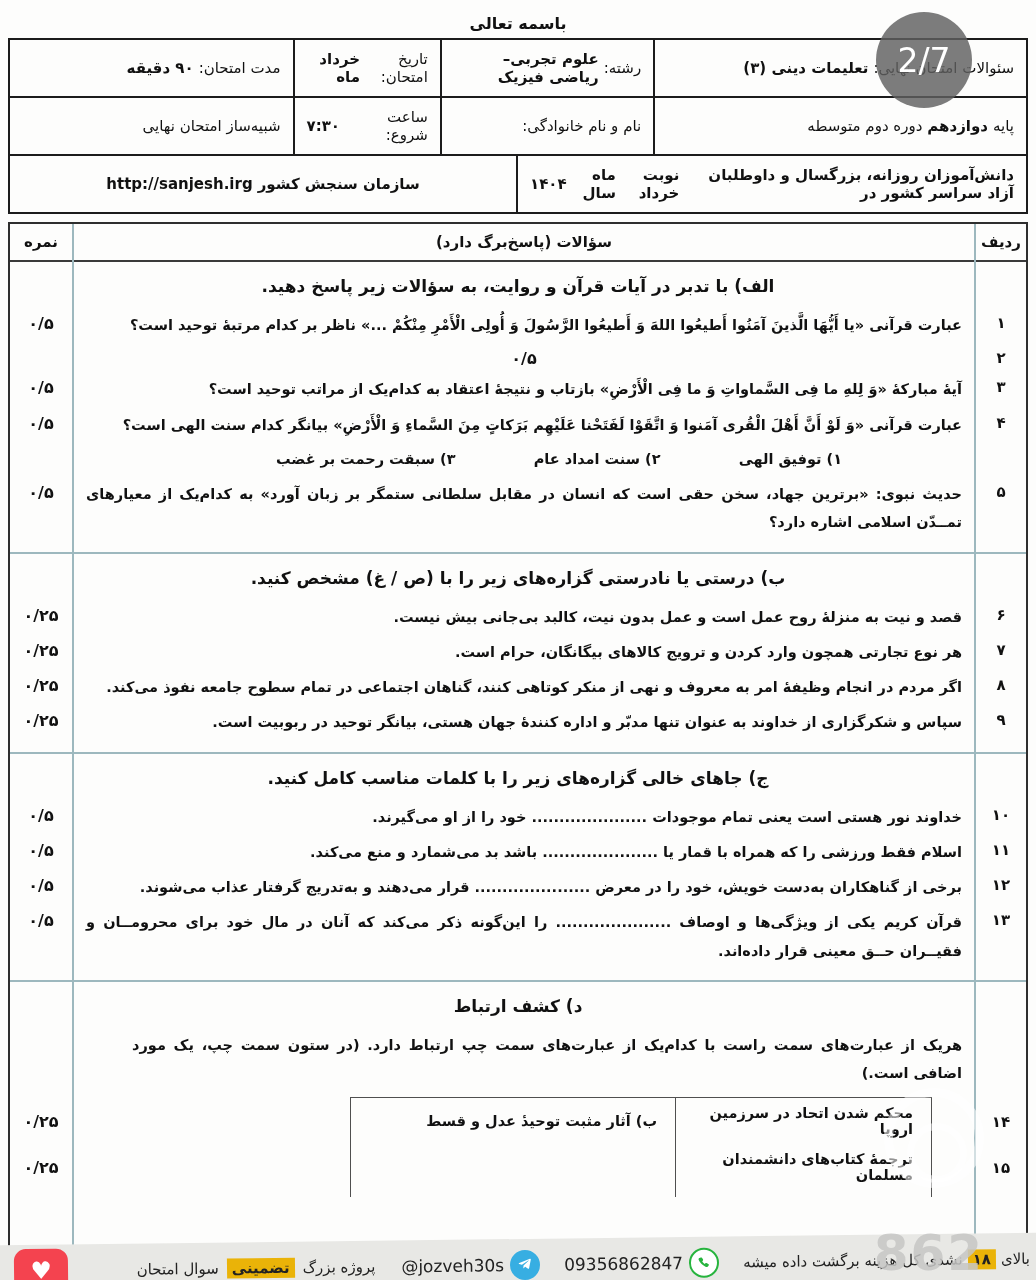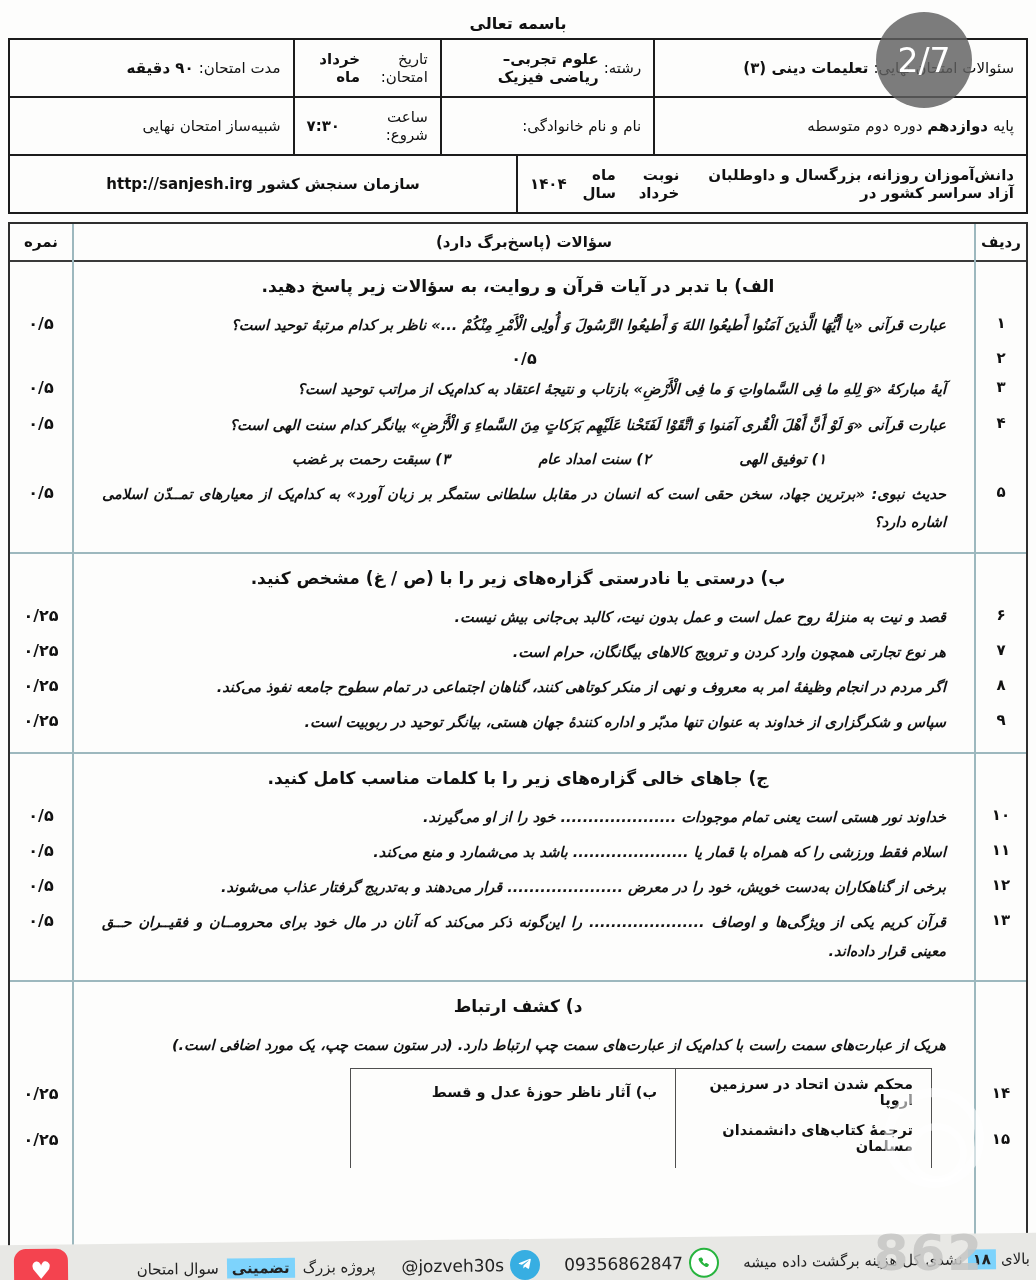--- a/index.html
+++ b/index.html
@@ -32,22 +32,22 @@
   .main-table::after  { content:''; position:absolute; top:0; bottom:0; left:62px;  width:2px; background:#9db8be; }
   .mt-header { display:grid; grid-template-columns:50px 1fr 62px; border-bottom:2px solid #3a3a3a; height:38px; }
   .mt-header > div { display:flex; align-items:center; justify-content:center; font-size:15px; font-weight:bold; }
 
   .section { padding:4px 0 8px 0; }
   .section + .section { border-top:2px solid #9db8be; }
   .section-title { text-align:center; font-weight:bold; font-size:17px; padding:10px 0 8px 0; }
   .q-row { display:grid; grid-template-columns:50px 1fr 62px; margin:7px 0; }
   .cell-num { text-align:center; font-weight:bold; font-size:15px; padding-top:3px; }
   .cell-score { text-align:center; font-weight:bold; font-size:16px; padding-top:3px; }
-  .cell-text { font-size:14.5px; font-weight:bold; line-height:1.95; padding:0 30px;
-    text-align:justify;font-style:italic; }
+  .cell-text { font-size:14.5px; font-weight:bold; line-height:1.95; padding:0 14px;
+    text-align:justify; }
   .options { display:flex; padding:6px 120px 0 190px; justify-content:space-between;
     font-size:14.5px; font-weight:bold; }
   .instruction { font-weight:bold;margin-left:46px; }
 
   
   .match-wrap { padding:2px 44px 0 0; }
   .match-box { width:582px; border:1.5px solid #4f4f4f; border-bottom:none; height:100px;
     display:grid; grid-template-columns:256px 1fr; }
   .match-col-right { border-left:1.5px solid #4f4f4f; }
   .match-item { height:46px; display:flex; align-items:center; padding:0 18px;
@@ -61,21 +61,21 @@
   .wm-ring::after { content:''; position:absolute; left:14px; top:26px; width:46px; height:46px;
     border:7px solid rgba(255,255,255,0.5); border-radius:50%; }
   .wm-number { position:absolute; top:1224px; right:52px; font-size:50px; font-weight:bold;
     color:rgba(198,198,196,0.85); z-index:6; letter-spacing:2px; }
 
   
   .footer { position:absolute; top:1239px; left:-10px; width:1060px; height:52px;
     background:#e8e8e5; transform:rotate(-0.7deg); z-index:5;
     display:flex; align-items:center; direction:rtl; gap:10px; padding:0 20px 0 24px; font-size:15px; color:#222; }
   .fnote { display:flex; align-items:center; gap:5px; white-space:nowrap; }
-  .hl { background:#7dd3fc; padding:1px 5px; font-weight:bold; }
+  .hl { background:#eab308; padding:1px 5px; font-weight:bold; }
   .contact { display:flex; align-items:center; gap:6px; margin-right:14px; white-space:nowrap; }
   .contact .num, .contact .handle { font-size:17px; }
   .icon-circle { width:30px; height:30px; border-radius:50%; display:flex; align-items:center; justify-content:center; flex:none; }
   .tg { background:#37aee2; }
   .wa { background:#fff; border:2.5px solid #27b43e; }
   .promo { display:flex; align-items:center; gap:8px; margin-right:16px; white-space:nowrap; font-size:15px; }
   .heart-bubble { position:relative; width:54px; height:44px; background:#f4434f; border-radius:12px;
     display:flex; align-items:center; justify-content:center; color:#fff; font-size:24px; margin-right:12px; flex:none; }
   .heart-bubble::after { content:''; position:absolute; bottom:-7px; right:10px; width:14px; height:14px;
     background:#f4434f; transform:rotate(55deg); }
@@ -244,21 +244,21 @@
           <div class="stack-item">۱۴</div>
           <div class="stack-item">۱۵</div>
         </div>
         <div class="match-wrap">
           <div class="match-box">
             <div class="match-col-right">
               <div class="match-item">محکم شدن اتحاد در سرزمین اروپا</div>
               <div class="match-item">ترجمهٔ کتاب‌های دانشمندان مسلمان</div>
             </div>
             <div>
-              <div class="match-item">ب) آثار ناظر حوزهٔ عدل و قسط</div>
+              <div class="match-item">ب) آثار مثبت توحیدٔ عدل و قسط</div>
             </div>
           </div>
         </div>
         <div class="cell-score scores-stack">
           <div class="stack-item">۰/۲۵</div>
           <div class="stack-item">۰/۲۵</div>
         </div>
       </div>
     </div>
   </div>

